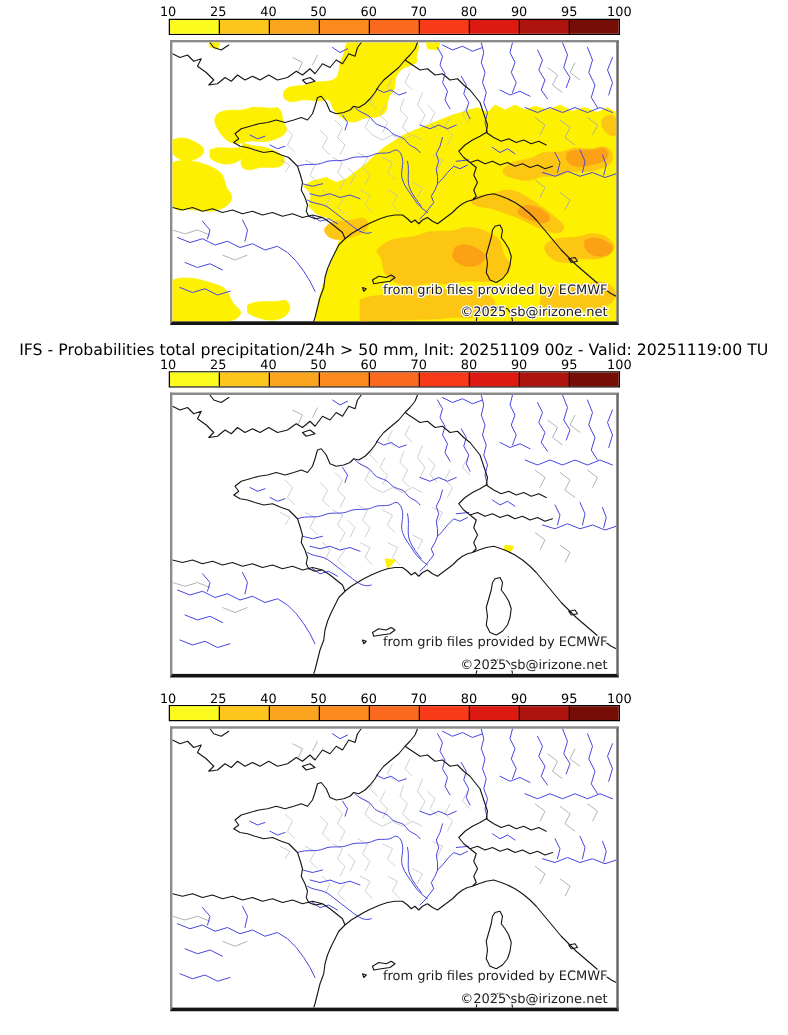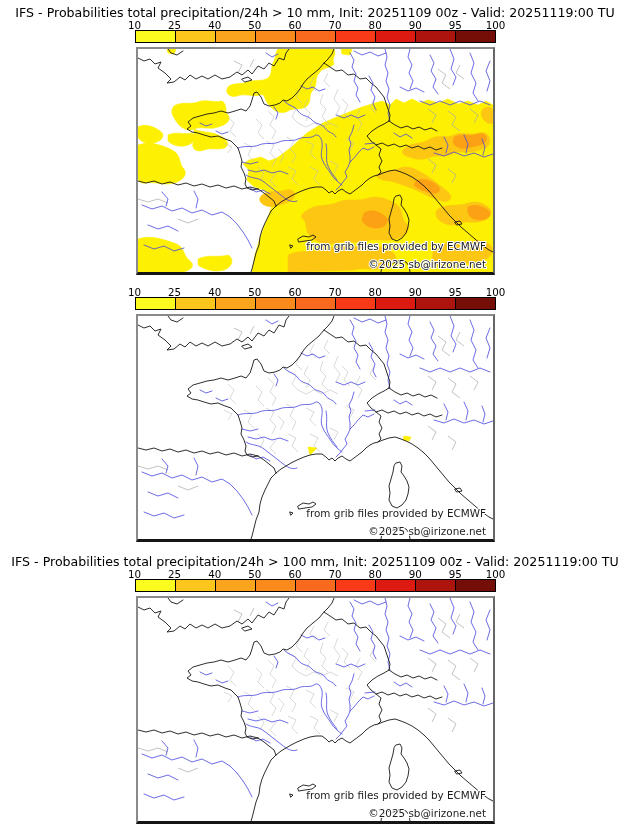--- a/index.html
+++ b/index.html
@@ -131,21 +131,20 @@
     <g id="ovl-light">
       <path class="fy" d="M170,131 L179,132 172,139 Z"></path>
       <path class="fy" d="M266,120 L273,121 271,125 265,124 Z"></path>
     </g>
 
     <g id="ovl-none"></g>
   </defs>
 </svg>
 
 <section class="panel">
-  <div class="panel-title">IFS - Probabilities total precipitation/24h &gt; 10 mm, Init: 20251109 00z - Valid: 20251119:00 TU</div>
   <div class="colorbar-wrap">
     <div class="ticks">
         <span style="left: 0%;">10</span>
         <span style="left: 11.1111%;">25</span>
         <span style="left: 22.2222%;">40</span>
         <span style="left: 33.3333%;">50</span>
         <span style="left: 44.4444%;">60</span>
         <span style="left: 55.5556%;">70</span>
         <span style="left: 66.6667%;">80</span>
         <span style="left: 77.7778%;">90</span>
@@ -161,20 +160,58 @@
         <div class="seg" style="background: rgb(248, 58, 24);"></div>
         <div class="seg" style="background: rgb(220, 26, 18);"></div>
         <div class="seg" style="background: rgb(173, 20, 14);"></div>
         <div class="seg" style="background: rgb(117, 14, 6);"></div>
       </div>
   </div>
   <div class="map-frame">
     <svg viewBox="0 0 355 223" width="355" height="223">
       <rect x="0" y="0" width="355" height="223" fill="#ffffff"></rect>
       <use href="#ovl-heavy"></use>
+      <use href="#basemap"></use>
+      <text class="credit" x="348" y="201" text-anchor="end">from grib files provided by ECMWF</text>
+      <text class="credit" x="348" y="219" text-anchor="end">©2025 sb@irizone.net</text>
+    </svg>
+  </div>
+</section>
+
+<section class="panel">
+  <div class="panel-title">IFS - Probabilities total precipitation/24h &gt; 50 mm, Init: 20251109 00z - Valid: 20251119:00 TU</div>
+  <div class="colorbar-wrap">
+    <div class="ticks">
+        <span style="left: 0%;">10</span>
+        <span style="left: 11.1111%;">25</span>
+        <span style="left: 22.2222%;">40</span>
+        <span style="left: 33.3333%;">50</span>
+        <span style="left: 44.4444%;">60</span>
+        <span style="left: 55.5556%;">70</span>
+        <span style="left: 66.6667%;">80</span>
+        <span style="left: 77.7778%;">90</span>
+        <span style="left: 88.8889%;">95</span>
+        <span style="left: 100%;">100</span>
+      </div>
+    <div class="bar">
+        <div class="seg" style="background: rgb(251, 251, 31);"></div>
+        <div class="seg" style="background: rgb(252, 198, 28);"></div>
+        <div class="seg" style="background: rgb(251, 164, 30);"></div>
+        <div class="seg" style="background: rgb(251, 138, 28);"></div>
+        <div class="seg" style="background: rgb(249, 106, 30);"></div>
+        <div class="seg" style="background: rgb(248, 58, 24);"></div>
+        <div class="seg" style="background: rgb(220, 26, 18);"></div>
+        <div class="seg" style="background: rgb(173, 20, 14);"></div>
+        <div class="seg" style="background: rgb(117, 14, 6);"></div>
+      </div>
+  </div>
+  <div class="map-frame">
+    <svg viewBox="0 0 355 223" width="355" height="223">
+      <rect x="0" y="0" width="355" height="223" fill="#ffffff"></rect>
+      <use href="#ovl-light"></use>
       <use href="#basemap"></use>
       <text class="credit" x="348" y="201" text-anchor="end">from grib files provided by ECMWF</text>
       <text class="credit" x="348" y="219" text-anchor="end">©2025 sb@irizone.net</text>
     </svg>
   </div>
 </section>
 
 <section class="panel">
   <div class="colorbar-wrap">
     <div class="ticks">
@@ -197,57 +234,19 @@
         <div class="seg" style="background: rgb(249, 106, 30);"></div>
         <div class="seg" style="background: rgb(248, 58, 24);"></div>
         <div class="seg" style="background: rgb(220, 26, 18);"></div>
         <div class="seg" style="background: rgb(173, 20, 14);"></div>
         <div class="seg" style="background: rgb(117, 14, 6);"></div>
       </div>
   </div>
   <div class="map-frame">
     <svg viewBox="0 0 355 223" width="355" height="223">
       <rect x="0" y="0" width="355" height="223" fill="#ffffff"></rect>
-      <use href="#ovl-light"></use>
-      <use href="#basemap"></use>
-      <text class="credit" x="348" y="201" text-anchor="end">from grib files provided by ECMWF</text>
-      <text class="credit" x="348" y="219" text-anchor="end">©2025 sb@irizone.net</text>
-    </svg>
-  </div>
-</section>
-
-<section class="panel">
-  <div class="panel-title">IFS - Probabilities total precipitation/24h &gt; 100 mm, Init: 20251109 00z - Valid: 20251119:00 TU</div>
-  <div class="colorbar-wrap">
-    <div class="ticks">
-        <span style="left: 0%;">10</span>
-        <span style="left: 11.1111%;">25</span>
-        <span style="left: 22.2222%;">40</span>
-        <span style="left: 33.3333%;">50</span>
-        <span style="left: 44.4444%;">60</span>
-        <span style="left: 55.5556%;">70</span>
-        <span style="left: 66.6667%;">80</span>
-        <span style="left: 77.7778%;">90</span>
-        <span style="left: 88.8889%;">95</span>
-        <span style="left: 100%;">100</span>
-      </div>
-    <div class="bar">
-        <div class="seg" style="background: rgb(251, 251, 31);"></div>
-        <div class="seg" style="background: rgb(252, 198, 28);"></div>
-        <div class="seg" style="background: rgb(251, 164, 30);"></div>
-        <div class="seg" style="background: rgb(251, 138, 28);"></div>
-        <div class="seg" style="background: rgb(249, 106, 30);"></div>
-        <div class="seg" style="background: rgb(248, 58, 24);"></div>
-        <div class="seg" style="background: rgb(220, 26, 18);"></div>
-        <div class="seg" style="background: rgb(173, 20, 14);"></div>
-        <div class="seg" style="background: rgb(117, 14, 6);"></div>
-      </div>
-  </div>
-  <div class="map-frame">
-    <svg viewBox="0 0 355 223" width="355" height="223">
-      <rect x="0" y="0" width="355" height="223" fill="#ffffff"></rect>
       <use href="#ovl-none"></use>
       <use href="#basemap"></use>
       <text class="credit" x="348" y="201" text-anchor="end">from grib files provided by ECMWF</text>
       <text class="credit" x="348" y="219" text-anchor="end">©2025 sb@irizone.net</text>
     </svg>
   </div>
 </section>
 
 </body></html>

